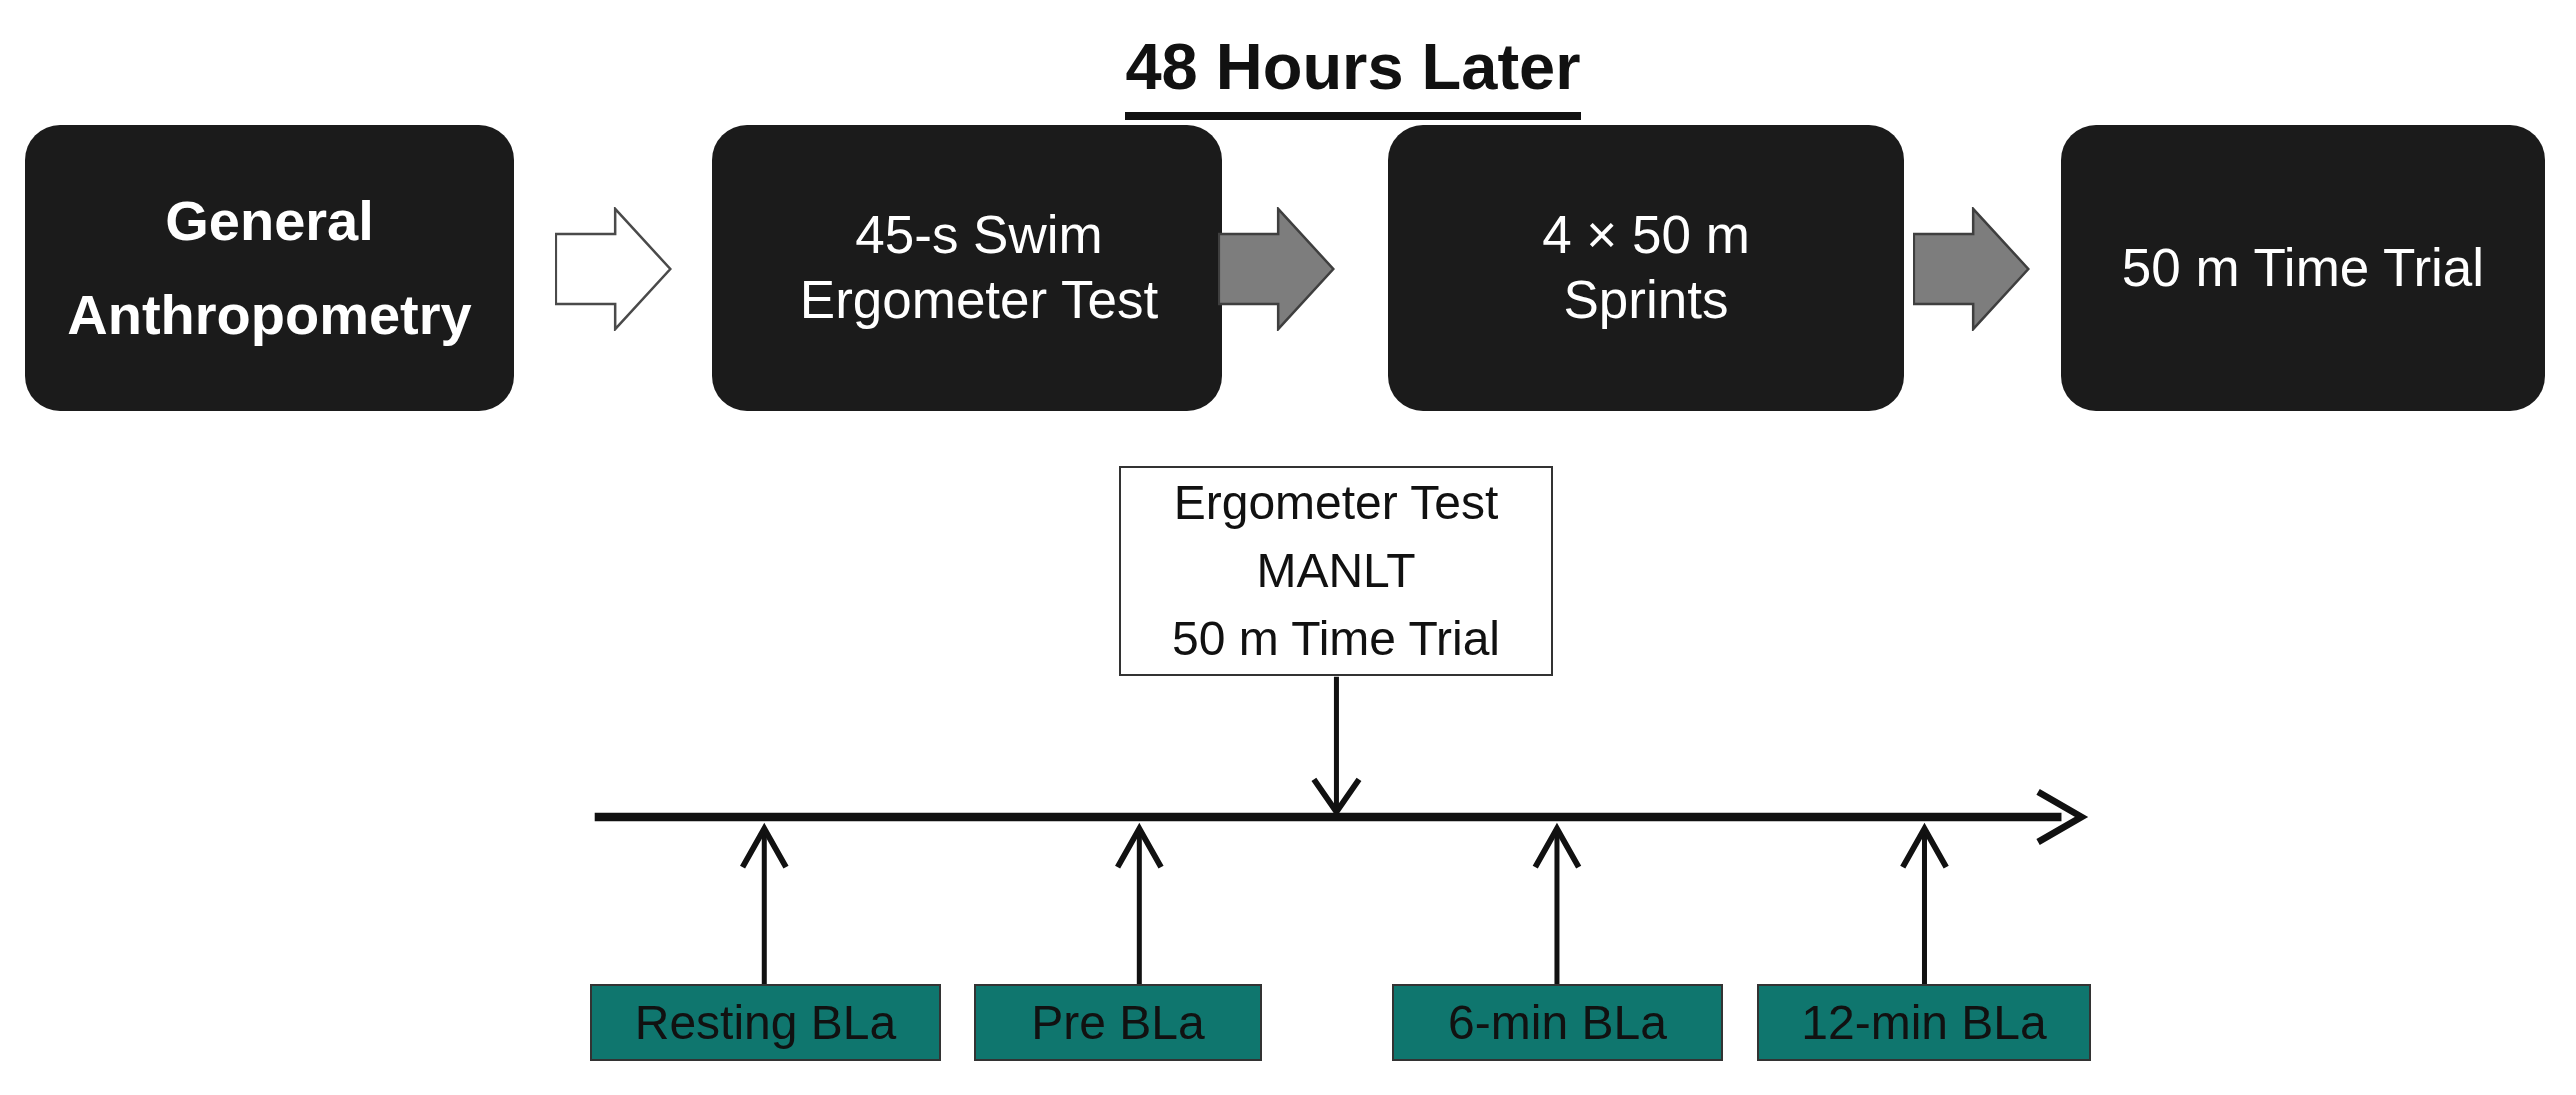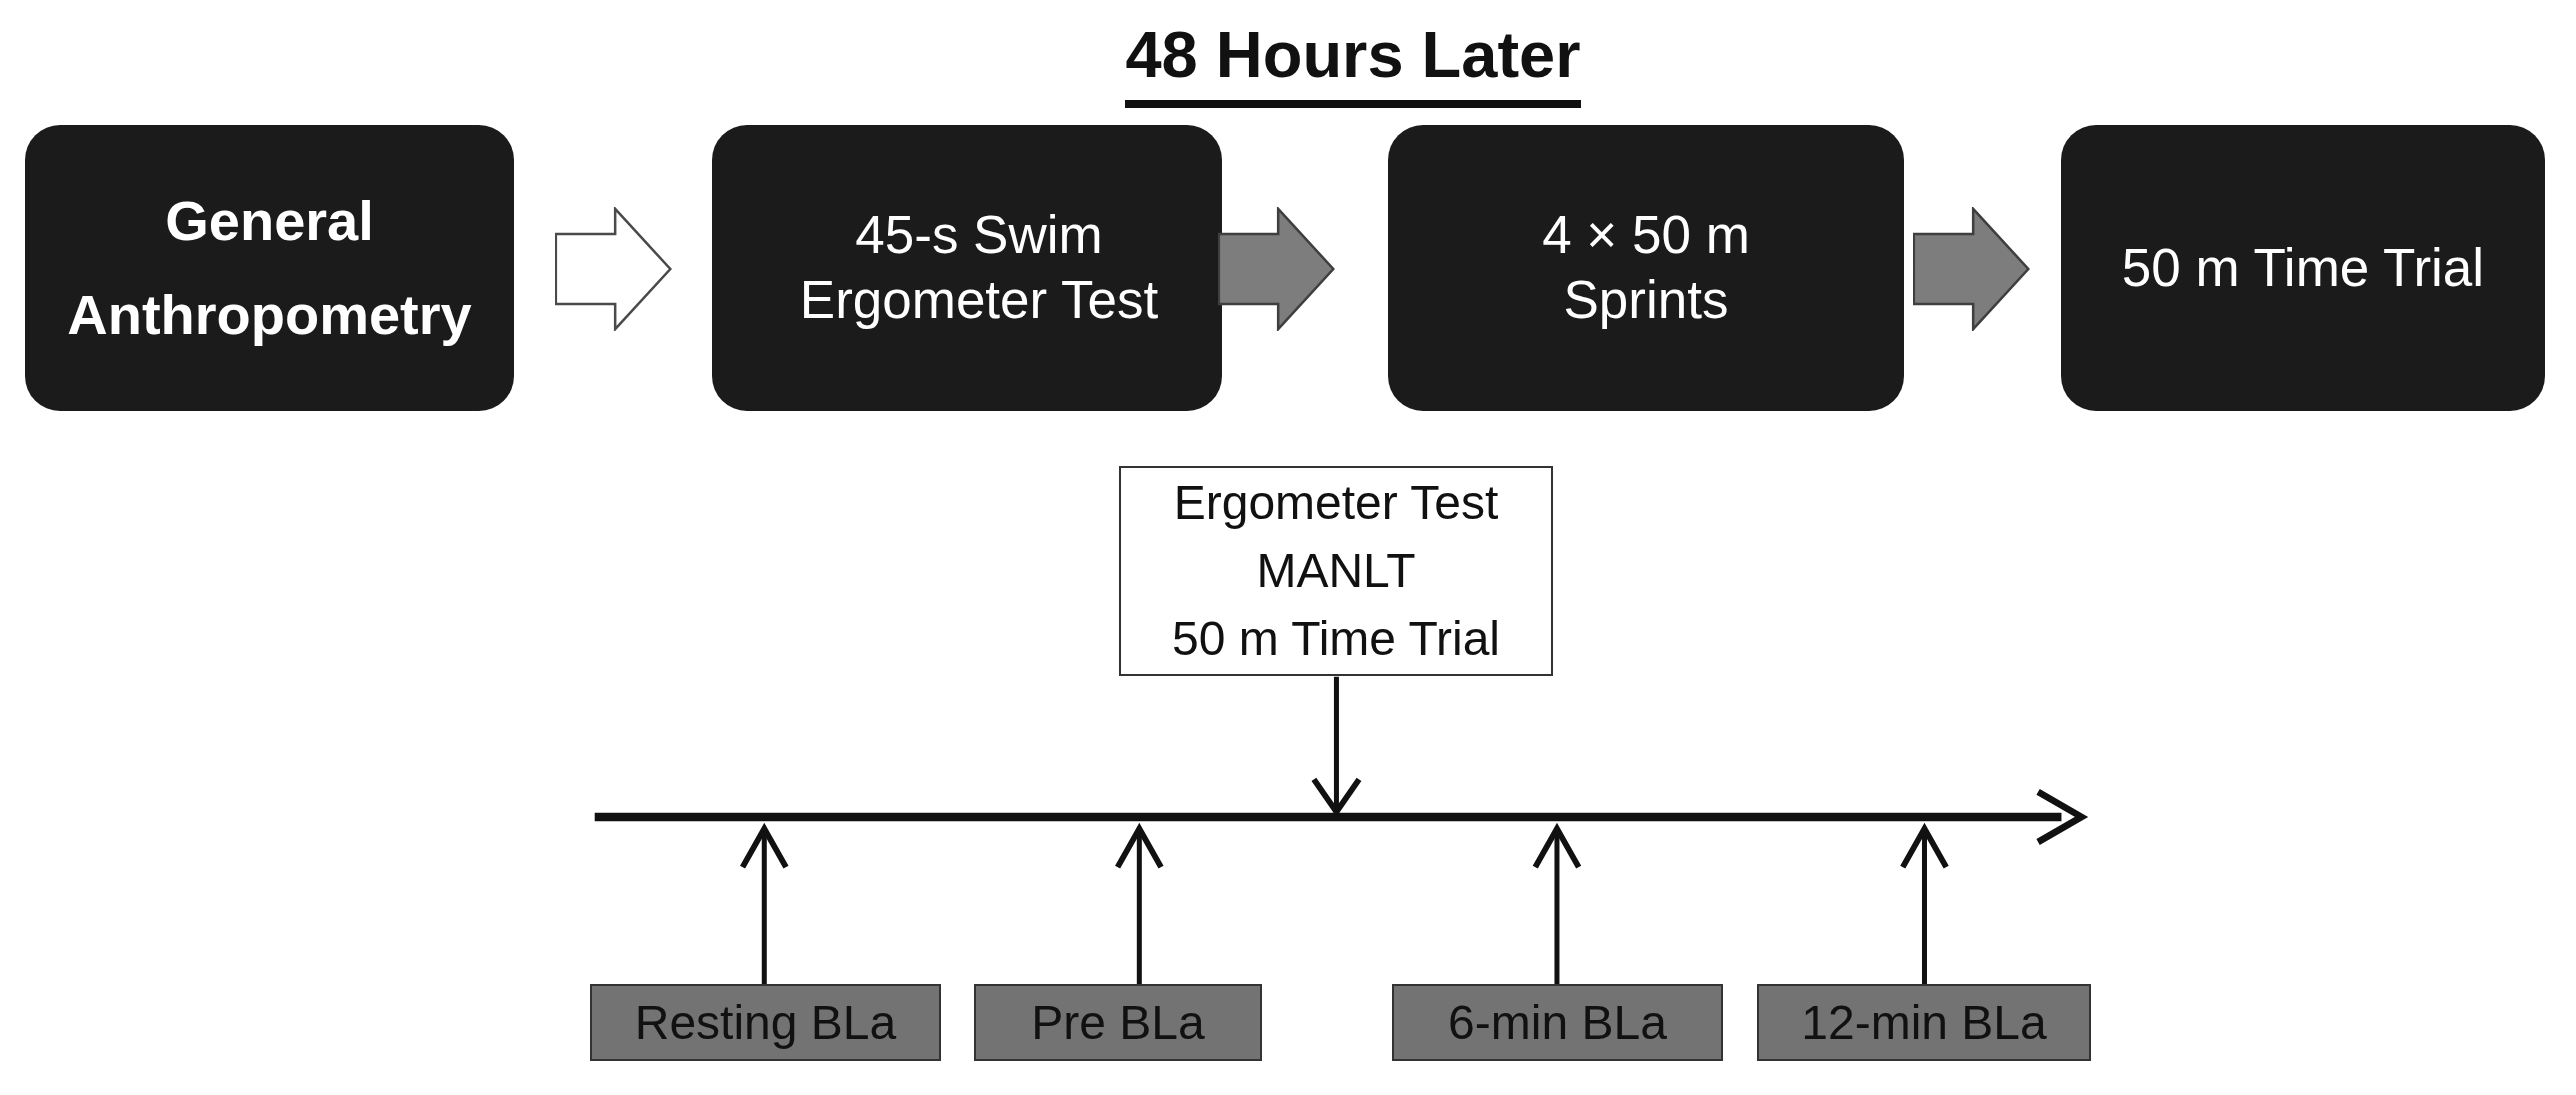--- a/index.html
+++ b/index.html
@@ -9,21 +9,21 @@
     height: 1096px;
     background: #ffffff;
     font-family: "Liberation Sans", sans-serif;
     color: #111111;
     overflow: hidden;
   }
 
   
   .phase-header {
     position: absolute;
-    top: 17px;
+    top: 29px;
     text-align: center;
     font-size: 65px;
     font-weight: bold;
     color: #111111;
     letter-spacing: 0px;
     white-space: nowrap;
   }
   .phase-header .underlined {
     display: inline-block;
     border-bottom: 8.4px solid #111111;
@@ -87,21 +87,21 @@
     color: #111111;
     z-index: 2;
     box-sizing: border-box;
   }
 
   
   .sample-box {
     position: absolute;
     top: 984px;
     height: 77px;
-    background: #737373;
+    background: #0f766e;
     border: 2.5px solid #333333;
     display: flex;
     align-items: center;
     justify-content: center;
     text-align: center;
     font-size: 48px;
     color: #111111;
     z-index: 2;
     box-sizing: border-box;
   }

